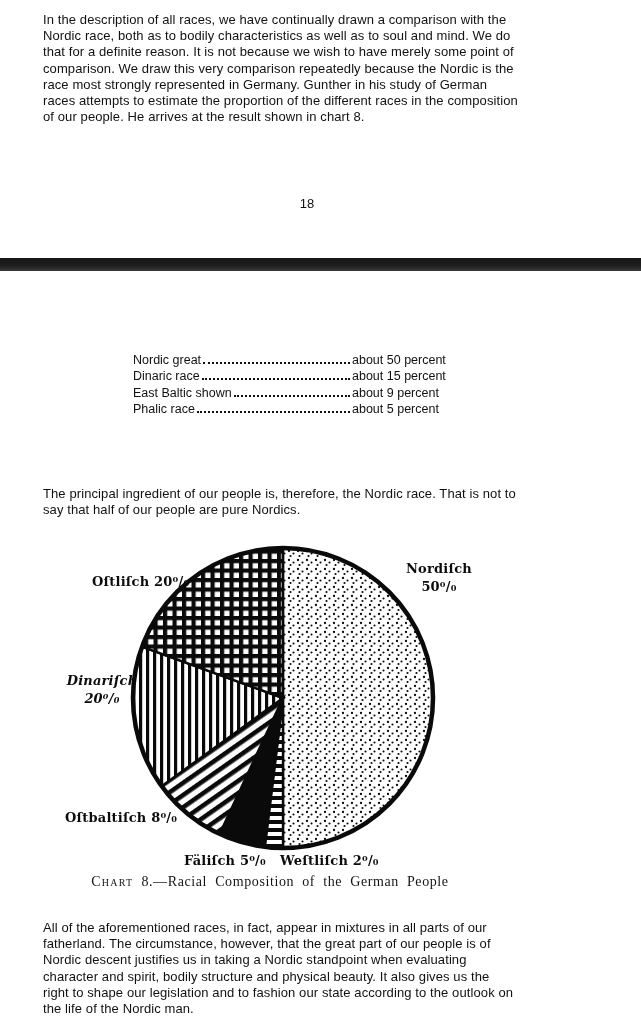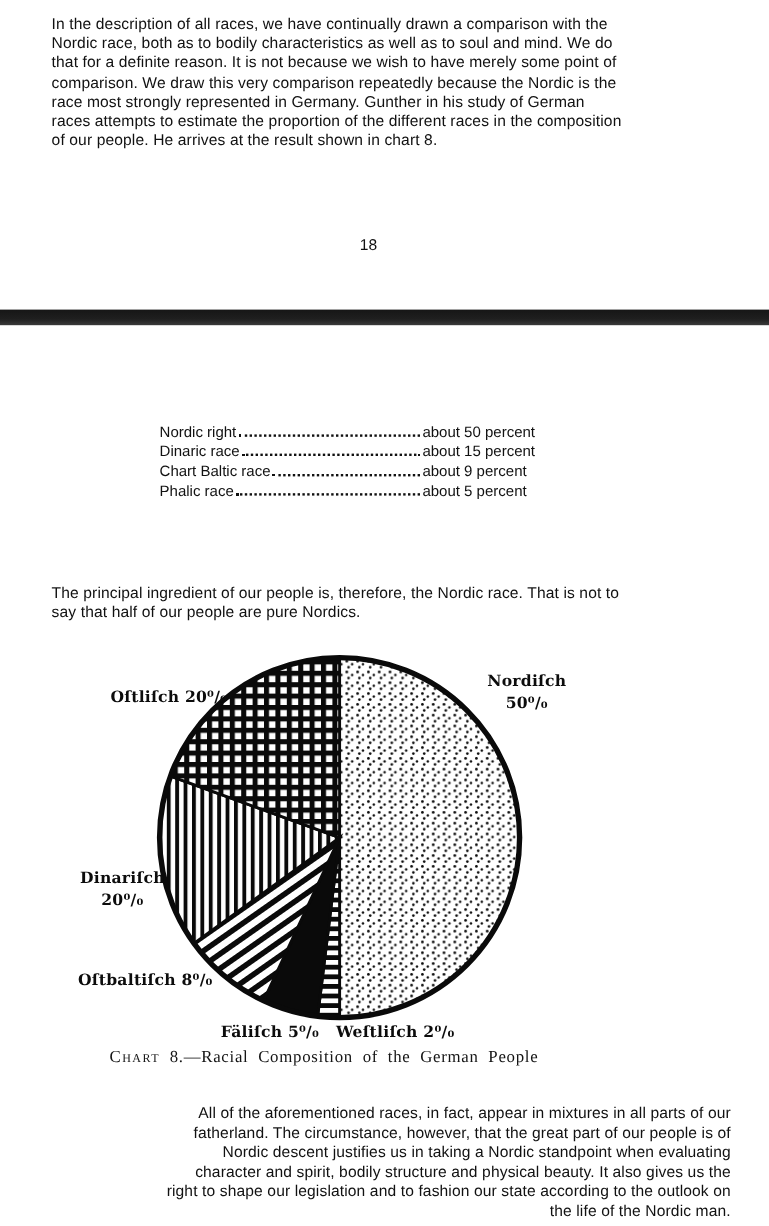--- a/index.html
+++ b/index.html
@@ -24,60 +24,60 @@
   .trow .tvalue{white-space:nowrap;width:103px;flex:0 0 auto;}
   #paragraph-2{top:486px;}
   #pie-svg{position:absolute;left:125px;top:540px;}
   .chart-label{
     position:absolute;font-family:"DejaVu Serif", serif;font-weight:bold;
     font-size:13px;color:#0c0c0c;letter-spacing:0.2px;white-space:nowrap;line-height:18px;
   }
   .two-line{text-align:center;}
   #label-nordisch{left:393px;top:560px;width:92px;}
   #label-ostlich{left:92px;top:573px;}
-  #label-dinarisch{left:62px;top:724px;width:80px;}
+  #label-dinarisch{left:62px;top:672px;width:80px;font-style:italic;}
   #label-ostbaltisch{left:65px;top:809px;}
   #label-falisch{left:184px;top:852px;}
   #label-westlich{left:280px;top:852px;}
   #chart-caption{
     position:absolute;top:874px;left:20px;width:500px;text-align:center;
     font-family:"Liberation Serif", serif;font-size:14px;color:#141414;
     letter-spacing:0.6px;word-spacing:4px;
   }
   #chart-caption .smallcaps{font-variant:small-caps;letter-spacing:1.2px;}
-  #paragraph-3{top:920px;text-align:right;}
+  #paragraph-3{top:920px;}
 </style>
 </head>
 <body>
 
 <div id="paragraph-1" class="para">In the description of all races, we have continually drawn a comparison with the
 Nordic race, both as to bodily characteristics as well as to soul and mind. We do
 that for a definite reason. It is not because we wish to have merely some point of
 comparison. We draw this very comparison repeatedly because the Nordic is the
 race most strongly represented in Germany. Gunther in his study of German
 races attempts to estimate the proportion of the different races in the composition
 of our people. He arrives at the result shown in chart 8.</div>
 
 <div id="page-number">18</div>
 
 <div id="page-break-bar"></div>
 
 <div id="race-table">
   <div class="trow">
-    <span class="tlabel">Nordic right</span>
+    <span class="tlabel">Nordic great</span>
     <span class="tleader"></span>
     <span class="tvalue">about 50 percent</span>
   </div>
   <div class="trow">
     <span class="tlabel">Dinaric race</span>
     <span class="tleader"></span>
     <span class="tvalue">about 15 percent</span>
   </div>
   <div class="trow">
-    <span class="tlabel">Chart Baltic race</span>
+    <span class="tlabel">East Baltic shown</span>
     <span class="tleader"></span>
     <span class="tvalue">about 9 percent</span>
   </div>
   <div class="trow">
     <span class="tlabel">Phalic race</span>
     <span class="tleader"></span>
     <span class="tvalue">about 5 percent</span>
   </div>
 </div>
 

